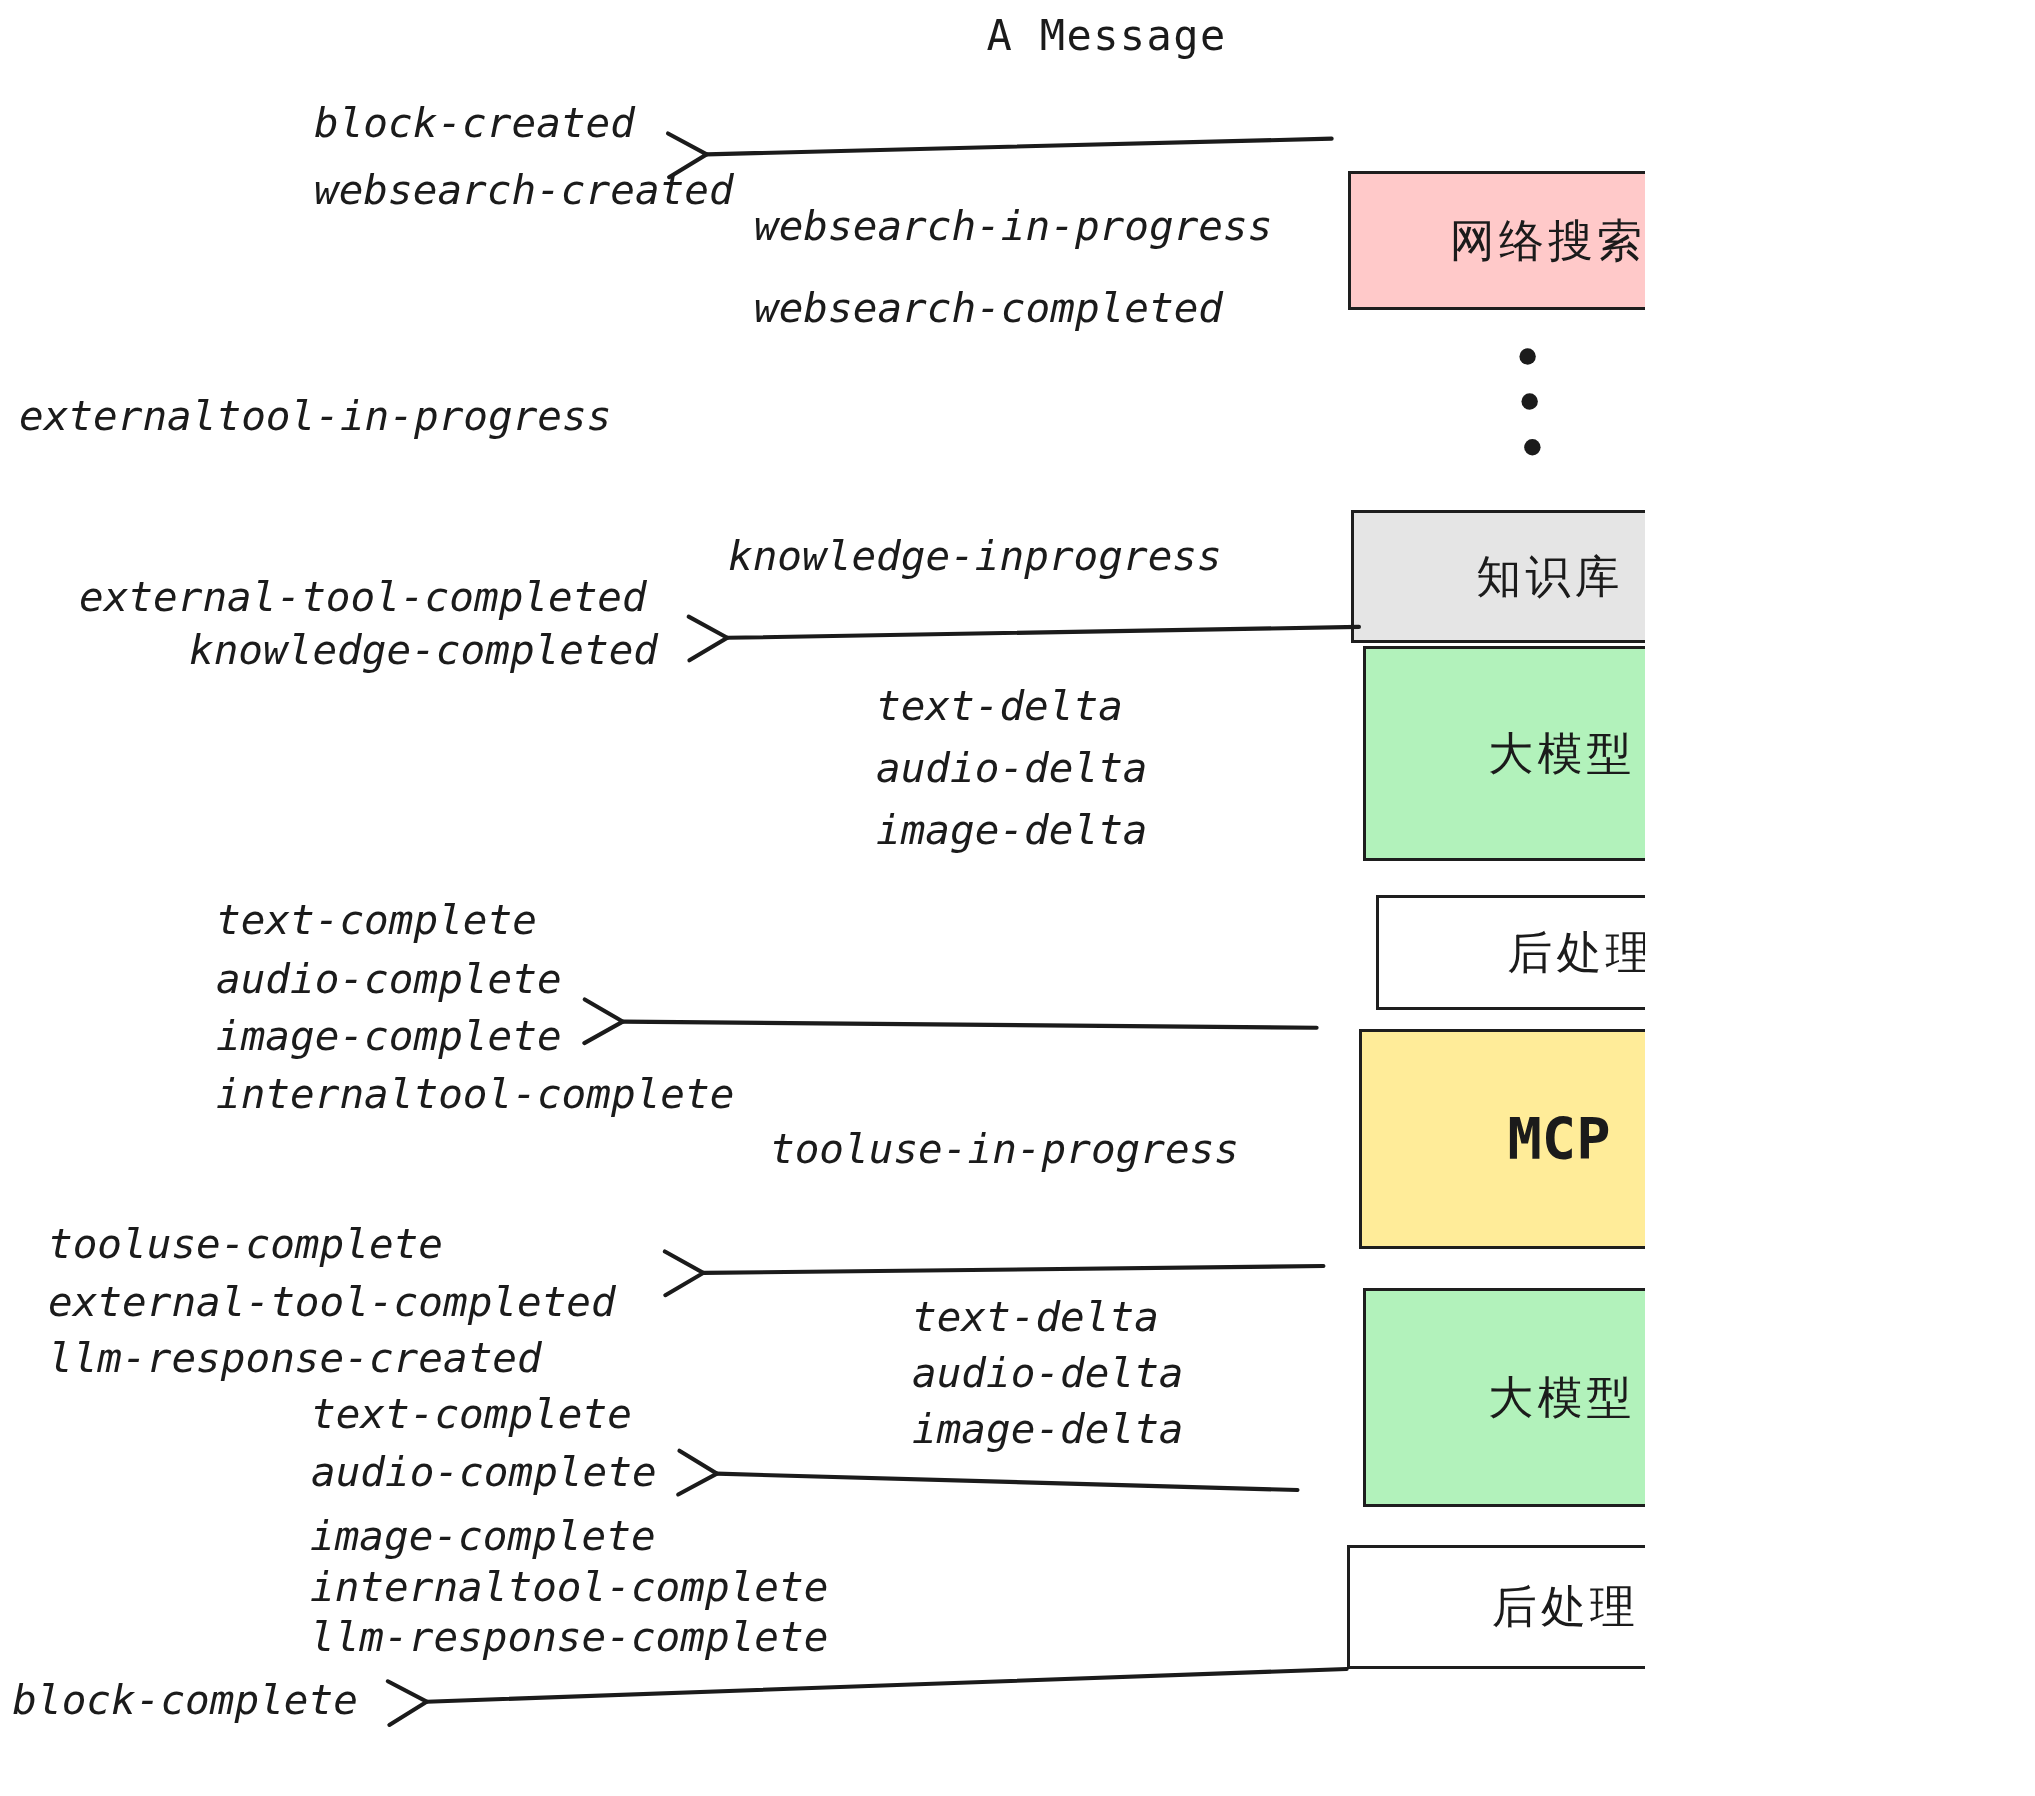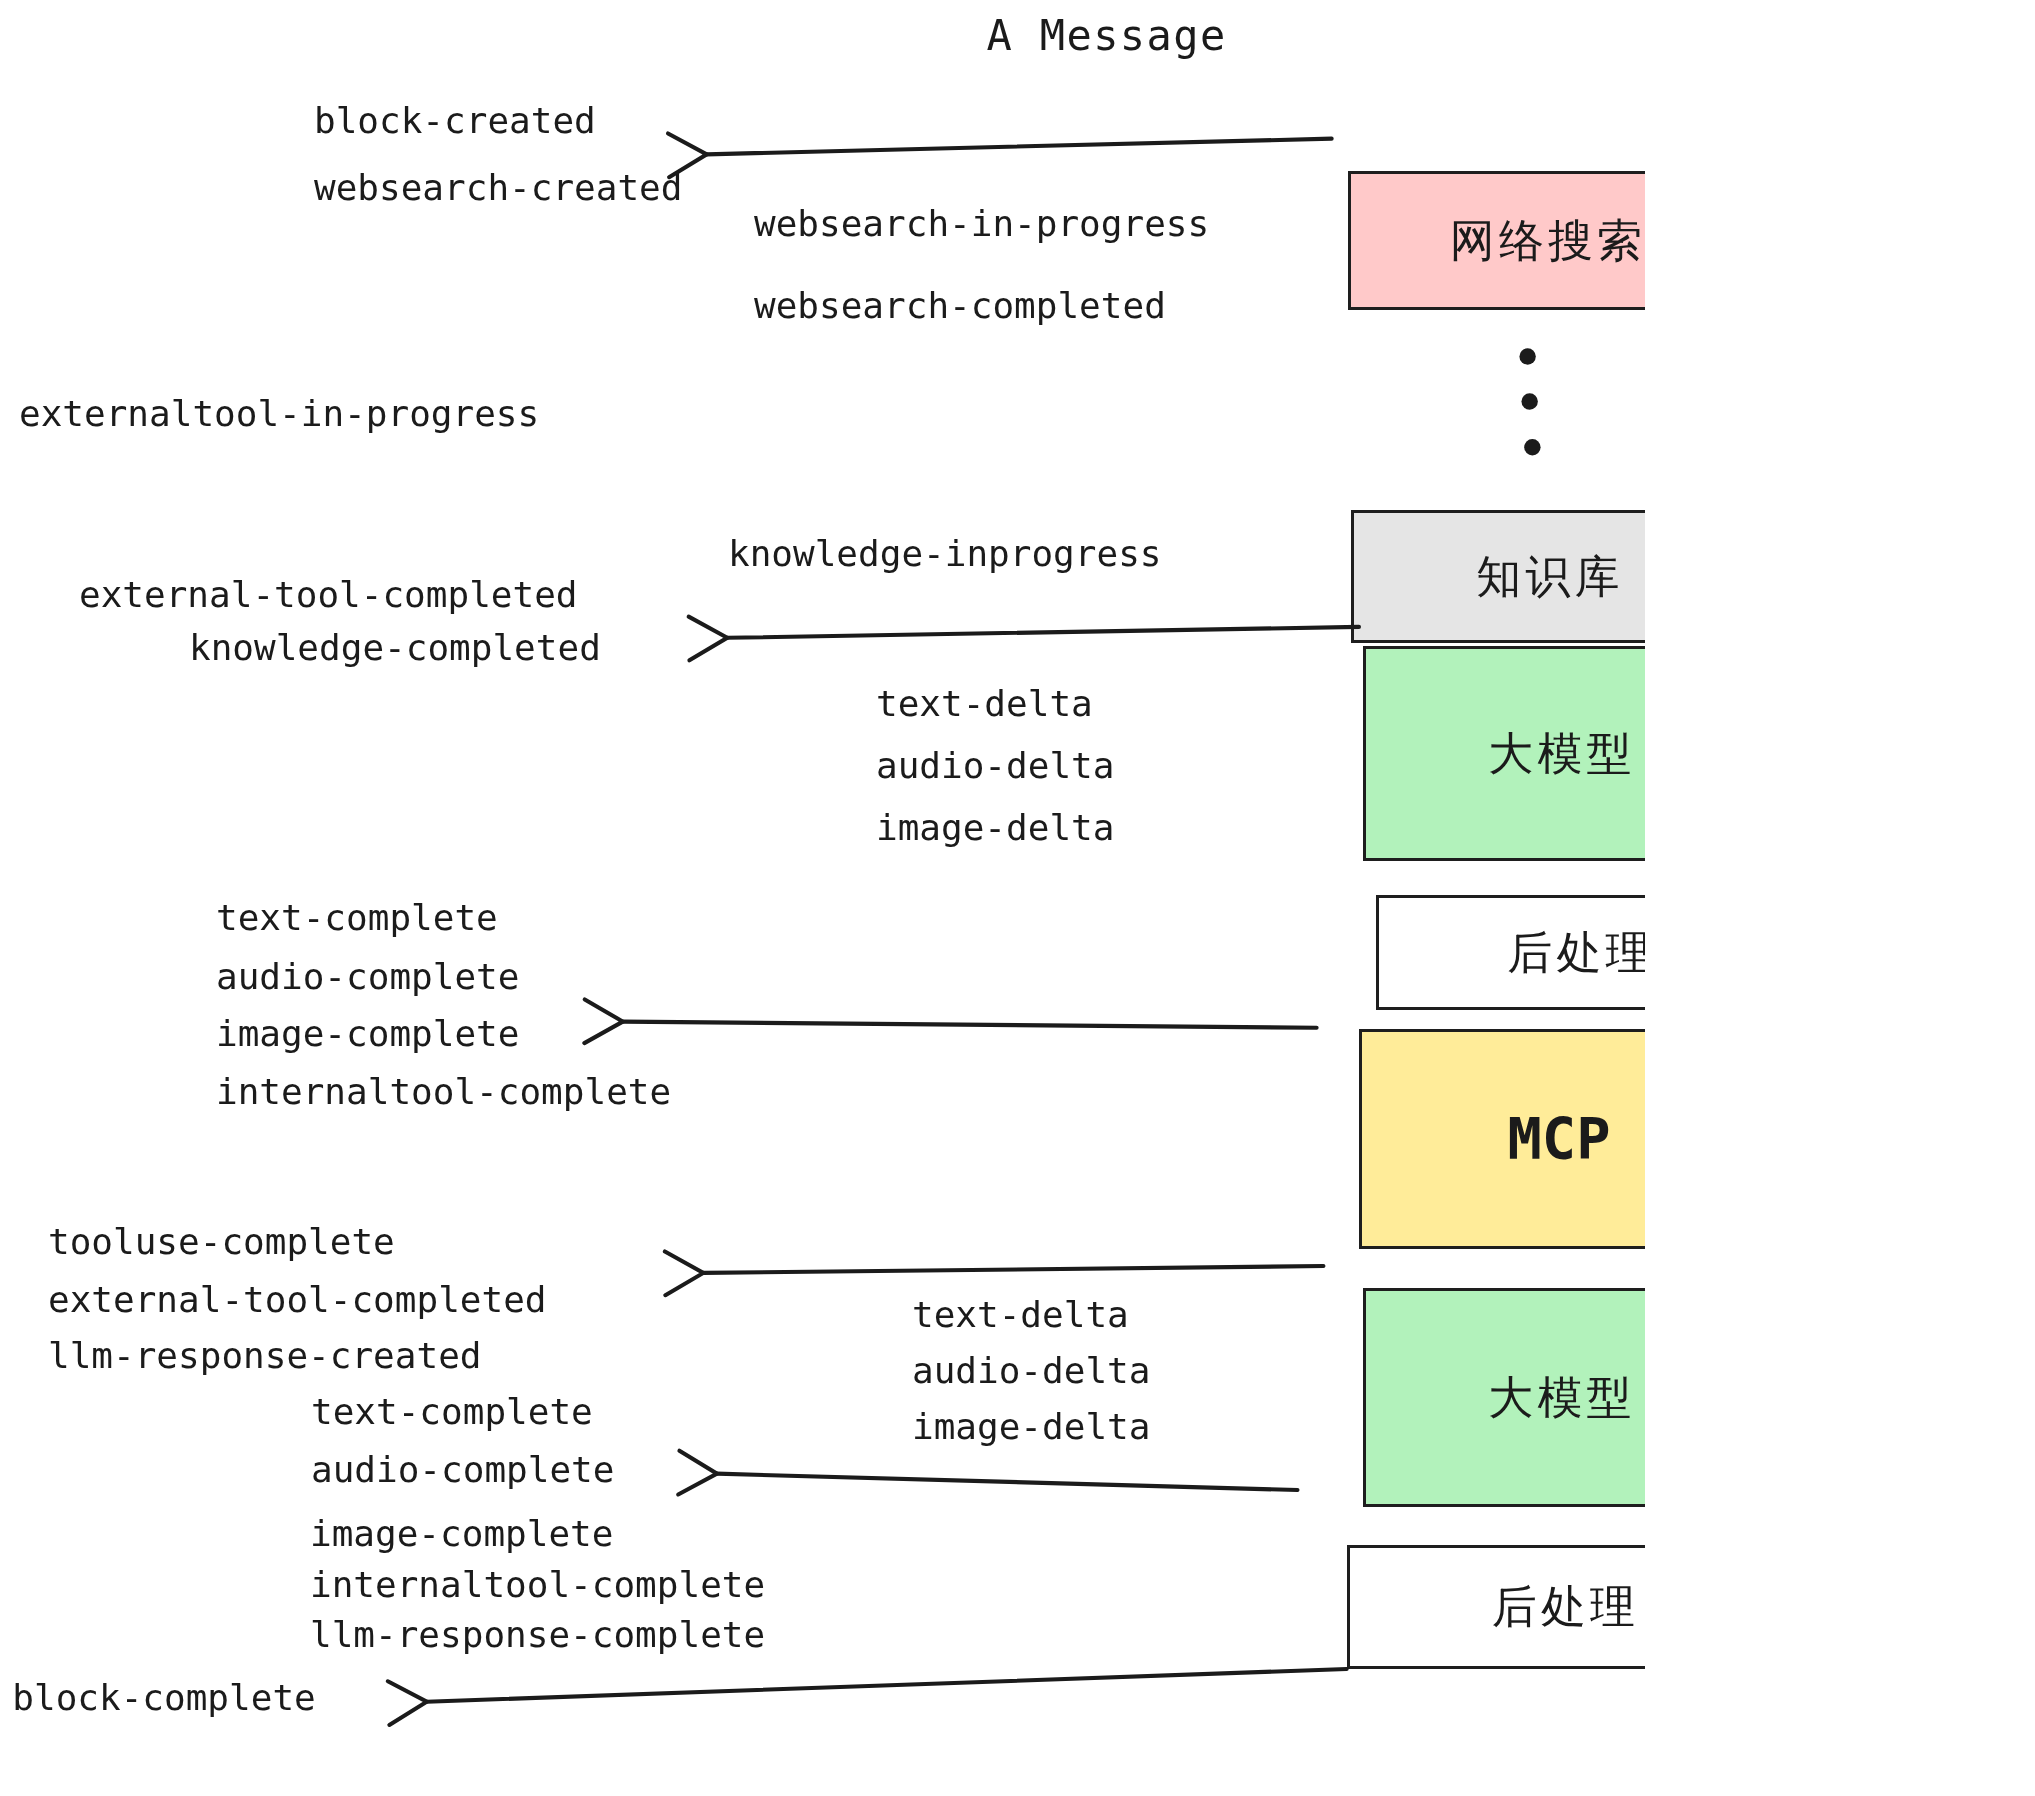--- a/index.html
+++ b/index.html
@@ -15,24 +15,25 @@
   .title{
     position:absolute;
     left:895px; top:11px; width:423px;
     text-align:center;
     font-size:42px;
     letter-spacing:1.4px;
     white-space:nowrap;
   }
   .ev{
     position:absolute;
-    font-size:36px;
+    font-size:41px;
     line-height:1.05;
     white-space:nowrap;
     letter-spacing:0px;
+    font-style:italic;
   }
   .box{
     position:absolute;
     border:3.4px solid #1e1e1e;
     display:flex;
     align-items:center;
     justify-content:center;
     box-sizing:border-box;
   }
   .box .cn{
@@ -79,20 +80,21 @@
   <div class="ev" style="left:728px; top:535px;">knowledge-inprogress</div>
   <div class="ev" style="left:79px;  top:576px;">external-tool-completed</div>
   <div class="ev" style="left:189px;  top:629px;">knowledge-completed</div>
   <div class="ev" style="left:876px; top:685px;">text-delta</div>
   <div class="ev" style="left:876px; top:747px;">audio-delta</div>
   <div class="ev" style="left:876px; top:809px;">image-delta</div>
   <div class="ev" style="left:216px;  top:899px;">text-complete</div>
   <div class="ev" style="left:216px;  top:958px;">audio-complete</div>
   <div class="ev" style="left:216px;  top:1015px;">image-complete</div>
   <div class="ev" style="left:216px;  top:1073px;">internaltool-complete</div>
+  <div class="ev" style="left:770px; top:1128px;">tooluse-in-progress</div>
   <div class="ev" style="left:48px;   top:1223px;">tooluse-complete</div>
   <div class="ev" style="left:48px;   top:1281px;">external-tool-completed</div>
   <div class="ev" style="left:48px;   top:1337px;">llm-response-created</div>
   <div class="ev" style="left:311px;  top:1393px;">text-complete</div>
   <div class="ev" style="left:311px;  top:1451px;">audio-complete</div>
   <div class="ev" style="left:310px;  top:1515px;">image-complete</div>
   <div class="ev" style="left:310px;  top:1566px;">internaltool-complete</div>
   <div class="ev" style="left:310px;  top:1616px;">llm-response-complete</div>
   <div class="ev" style="left:12.3px;   top:1679px;">block-complete</div>
   <div class="ev" style="left:912px; top:1296px;">text-delta</div>

